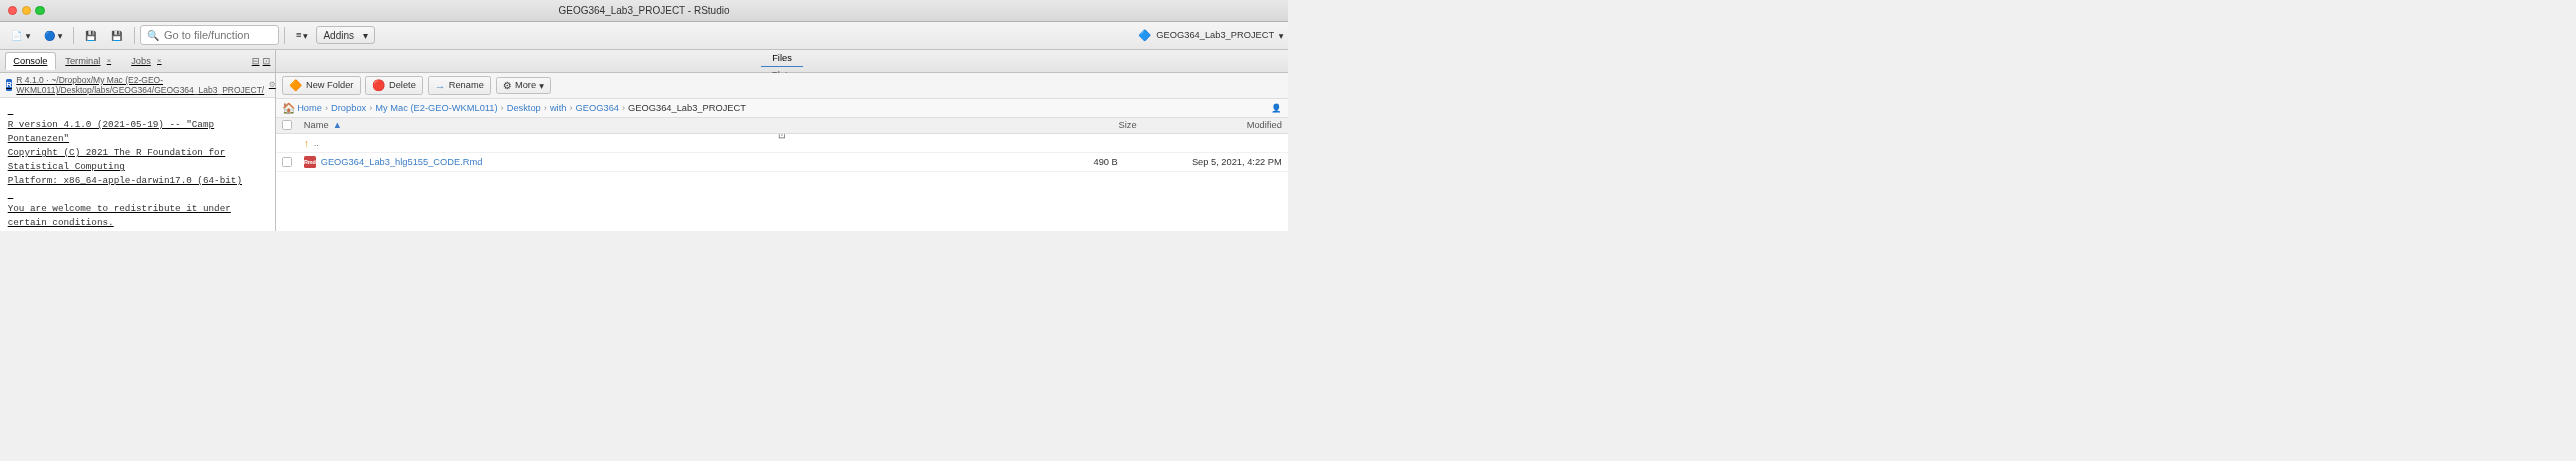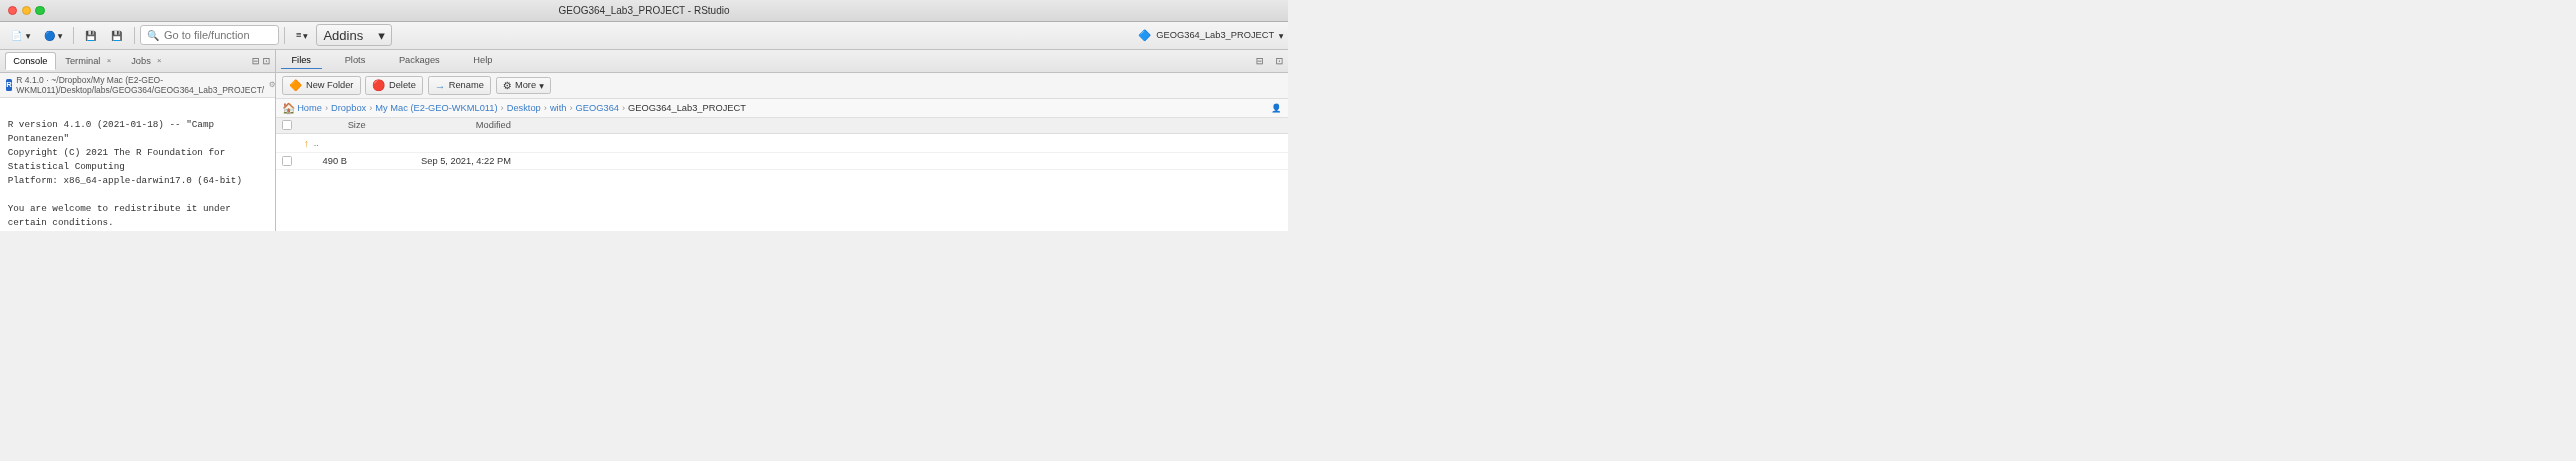--- a/index.html
+++ b/index.html
@@ -94,43 +94,44 @@
       border: none;
       outline: none;
       font-size: 11px;
       color: #666;
       background: transparent;
       width: 100%;
     }
     .addins-btn {
       display: flex;
       align-items: center;
-      gap: 15px;
+      gap: 9px;
       padding: 2.3px 6.2px;
       background: linear-gradient(to bottom, #f8f8f8, #e8e8e8);
       border: 0.8px solid #bbb;
       border-radius: 3.1px;
       cursor: pointer;
-      font-size: 13px;
+      font-size: 10px;
       color: #333;
     }
 
     
     .main-layout {
       display: flex;
       height: calc(231px - 21.6px - 28px);
     }
 
     
     .left-panel {
       width: 276px;
       display: flex;
       flex-direction: column;
       border-right: 0.8px solid #c0c0c0;
       background: white;
+      text-decoration: underline;
     }
 
     
     .tab-bar {
       display: flex;
       align-items: center;
       background: linear-gradient(to bottom, #f0f0f0, #e4e4e4);
       border-bottom: 0.8px solid #c0c0c0;
       height: 23px;
       padding: 0 4.6px;
@@ -214,21 +215,22 @@
     }
 
     
     .files-tab-bar {
       display: flex;
       align-items: center;
       background: linear-gradient(to bottom, #f0f0f0, #e4e4e4);
       border-bottom: 0.8px solid #c0c0c0;
       height: 23px;
       padding: 0 4.6px;
-      gap: 12px;
+      gap: 0;
+      flex-direction: column;
     }
     .files-tab {
       padding: 3.1px 10.8px;
       font-size: 9.3px;
       cursor: pointer;
       color: #555;
       border-bottom: 1.5px solid transparent;
     }
     .files-tab.active {
       color: #000;
@@ -435,21 +437,21 @@
     </div>
 
     <div class="path-bar">
       <div class="r-icon">R</div>
       <span>R 4.1.0 · ~/Dropbox/My Mac (E2-GEO-WKML011)/Desktop/labs/GEOG364/GEOG364_Lab3_PROJECT/</span>
       <span style="color:#999;font-size:7.7px;">⚙</span>
     </div>
 
     <div class="console-content">
       <div>&nbsp;</div>
-      <div>R version 4.1.0 (2021-01-18) -- "Camp Pontanezen"</div>
+      <div>R version 4.1.0 (2021-05-19) -- "Camp Pontanezen"</div>
       <div>Copyright (C) 2021 The R Foundation for Statistical Computing</div>
       <div>Platform: x86_64-apple-darwin17.0 (64-bit)</div>
       <div>&nbsp;</div>
       <div>You are welcome to redistribute it under certain conditions.</div>
 
     </div>
   </div>
 
   <div class="right-panel">
 
@@ -509,20 +511,24 @@
       <div style="flex:1"></div>
       <span style="color:#999;font-size:8.5px;">👤</span>
     </div>
 
     <div class="file-table">
 
       <div class="file-table-header">
         <div class="col-check">
           <div class="checkbox"></div>
         </div>
+        <div class="col-name">
+          <span>Name</span>
+          <span class="sort-arrow">▲</span>
+        </div>
         <div class="col-size">
           <span>Size</span>
         </div>
         <div class="col-modified">
           <span>Modified</span>
         </div>
       </div>
 
       <div class="file-row parent-dir">
         <div class="col-check"></div>
@@ -531,20 +537,24 @@
           <span>..</span>
         </div>
         <div class="col-size"></div>
         <div class="col-modified"></div>
       </div>
 
       <div class="file-row">
         <div class="col-check">
           <div class="checkbox"></div>
         </div>
+        <div class="col-name" style="display:flex;align-items:center;gap:4.6px;">
+          <div class="rmd-icon">Rmd</div>
+          <span class="file-name">GEOG364_Lab3_hlg5155_CODE.Rmd</span>
+        </div>
         <div class="col-size" style="text-align:center;">490 B</div>
         <div class="col-modified" style="text-align:right;">Sep 5, 2021, 4:22 PM</div>
       </div>
 
 
     </div>
   </div>
 
 </div>
 

